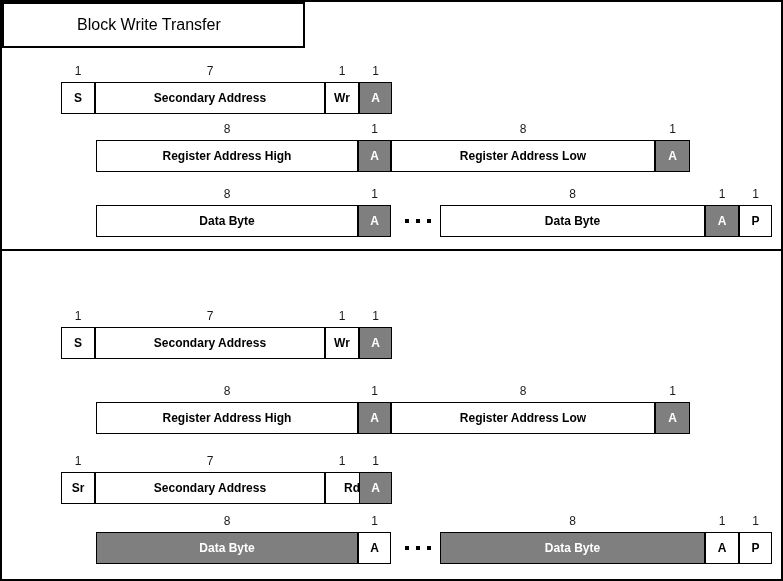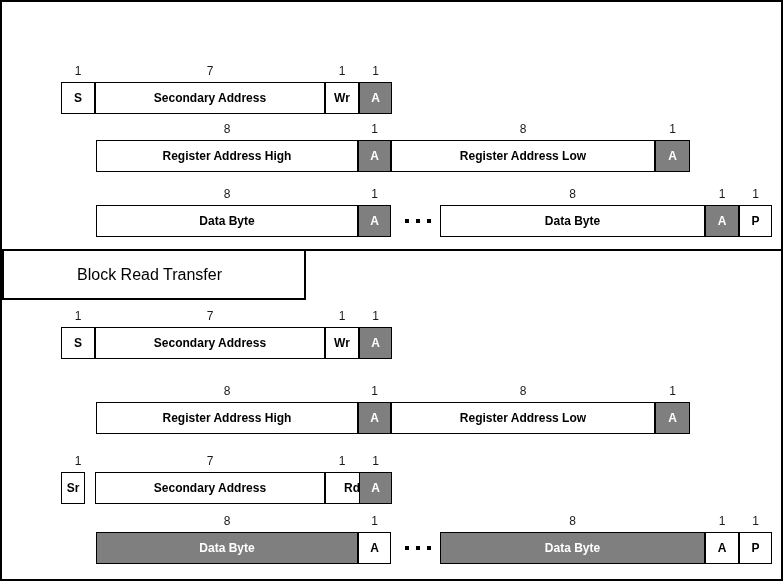--- a/index.html
+++ b/index.html
@@ -43,20 +43,23 @@
     position:absolute;
     display:flex; align-items:center; justify-content:center; gap:7px;
   }
   .dot { width:4px; height:4px; background:#000; display:inline-block; }
 </style>
 </head>
 <body>
 
 <div class="diagram" id="diagram">
   <div class="divider" id="section-divider" style="top: 247px;"></div>
+<div class="title-box" style="left: 0px; top: 0px; width: 303px; height: 46px;">
+      <span>Block Write Transfer</span>
+    </div>
     <div class="cell" style="left: 59px; top: 80px; width: 34px; height: 32px;">
       <span>S</span>
     </div>
     <div class="bitnum" style="left: 59px; top: 58px; width: 34px;">1</div>
     <div class="cell" style="left: 93px; top: 80px; width: 230px; height: 32px;">
       <span>Secondary Address</span>
     </div>
     <div class="bitnum" style="left: 93px; top: 58px; width: 230px;">7</div>
     <div class="cell" style="left: 323px; top: 80px; width: 34px; height: 32px;">
       <span>Wr</span>
@@ -100,23 +103,20 @@
     </div>
     <div class="bitnum" style="left: 438px; top: 181px; width: 265px;">8</div>
     <div class="cell gray" style="background: rgb(127, 127, 127); left: 703px; top: 203px; width: 34px; height: 32px;">
       <span>A</span>
     </div>
     <div class="bitnum" style="left: 703px; top: 181px; width: 34px;">1</div>
     <div class="cell" style="left: 737px; top: 203px; width: 33px; height: 32px;">
       <span>P</span>
     </div>
     <div class="bitnum" style="left: 737px; top: 181px; width: 33px;">1</div>
-    <div class="title-box" style="left: 0px; top: 247px; width: 304px; height: 51px;">
-      <span>Block Read Transfer</span>
-    </div>
     <div class="cell" style="left: 59px; top: 325px; width: 34px; height: 32px;">
       <span>S</span>
     </div>
     <div class="bitnum" style="left: 59px; top: 303px; width: 34px;">1</div>
     <div class="cell" style="left: 93px; top: 325px; width: 230px; height: 32px;">
       <span>Secondary Address</span>
     </div>
     <div class="bitnum" style="left: 93px; top: 303px; width: 230px;">7</div>
     <div class="cell" style="left: 323px; top: 325px; width: 34px; height: 32px;">
       <span>Wr</span>
@@ -135,21 +135,21 @@
     </div>
     <div class="bitnum" style="left: 356px; top: 378px; width: 33px;">1</div>
     <div class="cell" style="left: 389px; top: 400px; width: 264px; height: 32px;">
       <span>Register Address Low</span>
     </div>
     <div class="bitnum" style="left: 389px; top: 378px; width: 264px;">8</div>
     <div class="cell gray" style="background: rgb(127, 127, 127); left: 653px; top: 400px; width: 35px; height: 32px;">
       <span>A</span>
     </div>
     <div class="bitnum" style="left: 653px; top: 378px; width: 35px;">1</div>
-    <div class="cell" style="left: 59px; top: 470px; width: 24px; height: 32px;">
+    <div class="cell" style="left: 59px; top: 470px; width: 34px; height: 32px;">
       <span>Sr</span>
     </div>
     <div class="bitnum" style="left: 59px; top: 448px; width: 34px;">1</div>
     <div class="cell" style="left: 93px; top: 470px; width: 230px; height: 32px;">
       <span>Secondary Address</span>
     </div>
     <div class="bitnum" style="left: 93px; top: 448px; width: 230px;">7</div>
     <div class="cell" style="left: 323px; top: 470px; width: 54px; height: 32px;">
       <span>Rd</span>
     </div>

